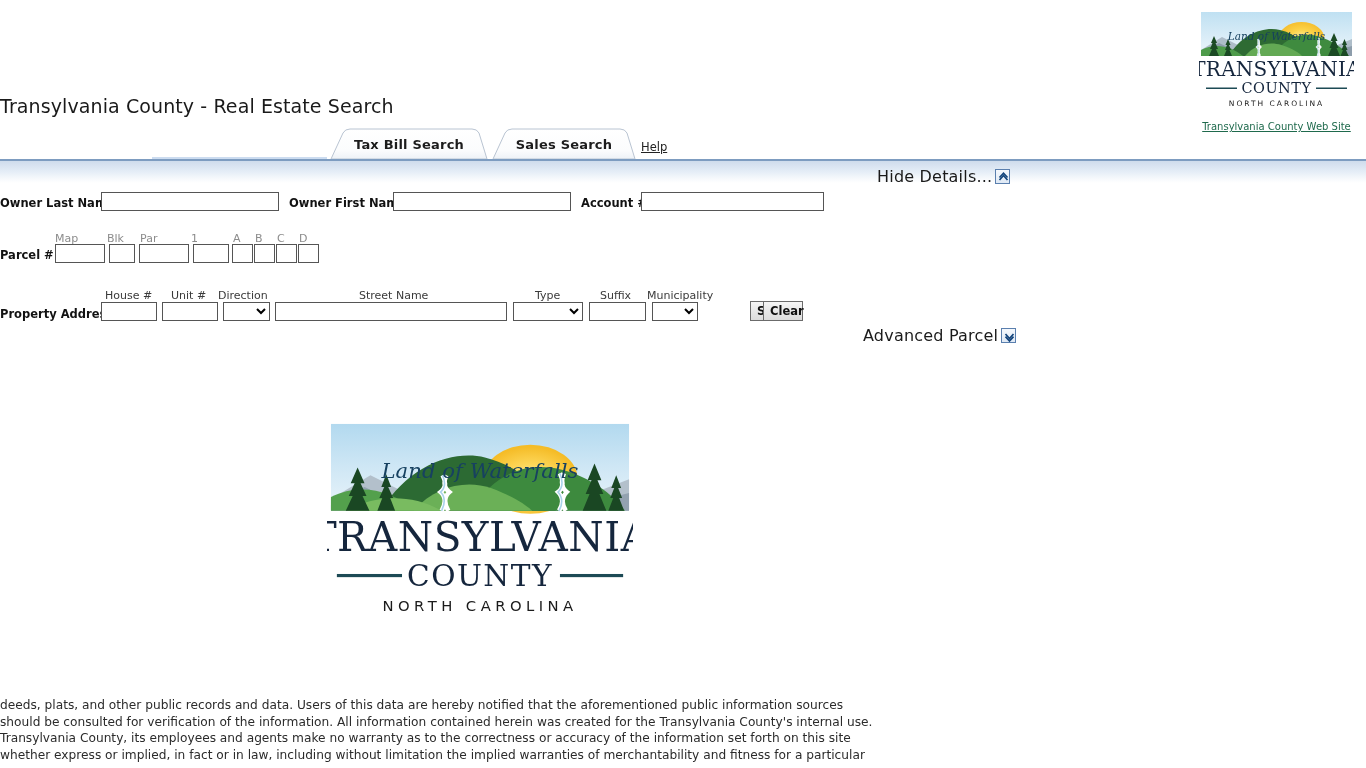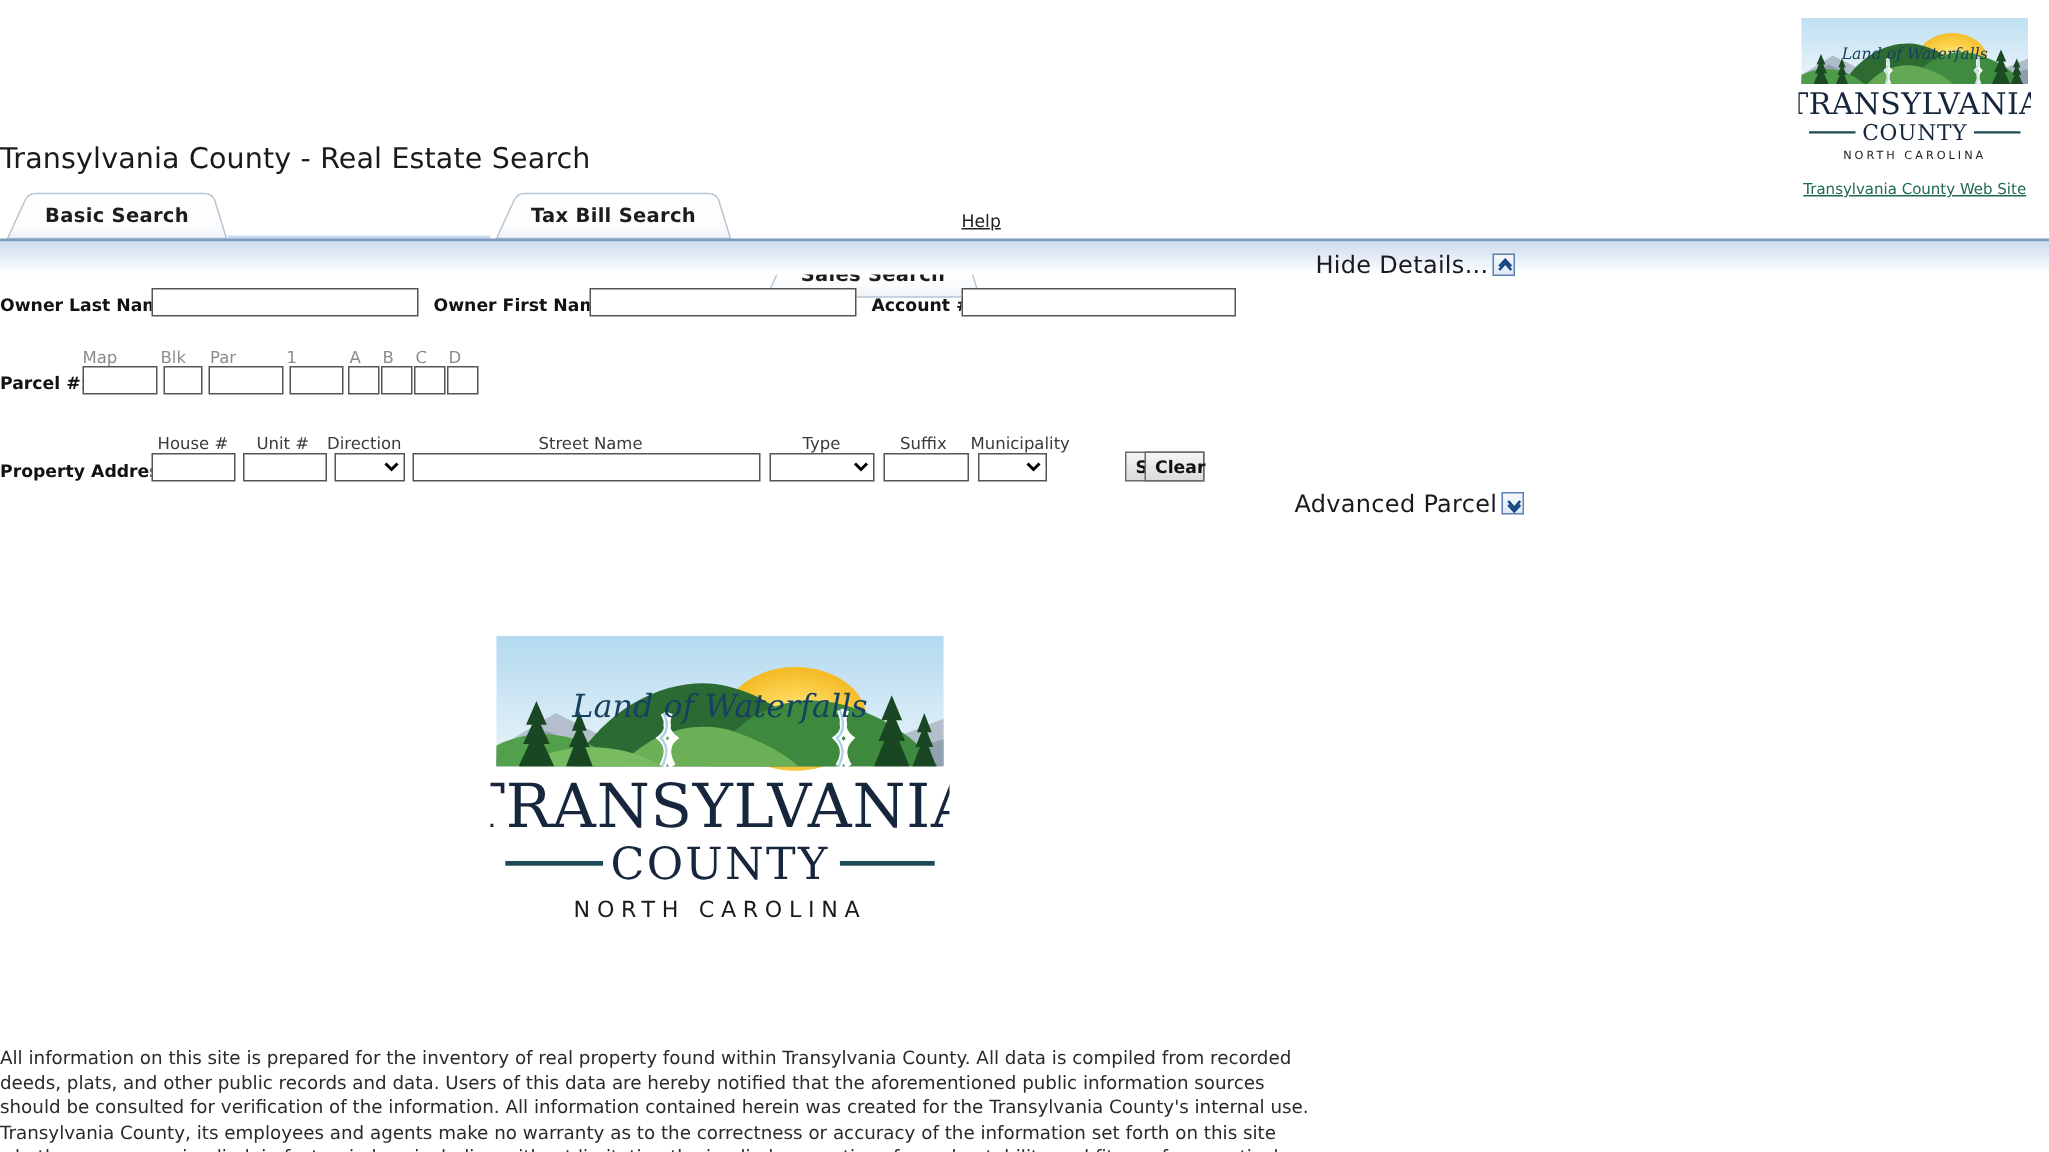--- a/index.html
+++ b/index.html
@@ -231,50 +231,37 @@
     <text x="155" y="166" font-family="'DejaVu Serif',serif" font-size="29" fill="#15263d" text-anchor="middle" letter-spacing="1">COUNTY</text>
     <rect x="14" y="155" width="62" height="3" fill="#1d4a55"></rect>
     <rect x="234" y="155" width="62" height="3" fill="#1d4a55"></rect>
     <text x="155" y="192" font-family="'DejaVu Sans',sans-serif" font-size="15" fill="#1b1b1b" text-anchor="middle" letter-spacing="4">NORTH CAROLINA</text>
   </svg>
   <a id="corner-site-link" href="#">Transylvania County Web Site</a>
 </div>
 
 <div id="tabbar">
 
-  <div class="tab" style="left:4px; width:148px;">
-    <svg width="148" height="32" viewBox="0 0 148 32">
-      <defs>
-          <linearGradient id="gi1" x1="0" y1="0" x2="0" y2="1">
-        <stop offset="0%" stop-color="#ffffff"></stop>
-            <stop offset="72%" stop-color="#fbfcfd"></stop>
-            <stop offset="100%" stop-color="#eef2f7"></stop>
-      </linearGradient>
-        </defs>
-      <path d="M1 31 L13 5 Q15 1 20 1 L132 1 Q137 1 139 5 L147 31 Z" fill="url(#gi1)" stroke="#b9c4d2" stroke-width="1"></path>
-    </svg>
-    <div class="tab-label">Basic Search</div>
-  </div>
 
 
   <div class="tab" style="left:330px; width:158px;">
     <svg width="158" height="32" viewBox="0 0 158 32">
       <defs>
           <linearGradient id="gi2" x1="0" y1="0" x2="0" y2="1">
         <stop offset="0%" stop-color="#ffffff"></stop>
             <stop offset="72%" stop-color="#fbfcfd"></stop>
             <stop offset="100%" stop-color="#eef2f7"></stop>
       </linearGradient>
         </defs>
       <path d="M1 31 L13 5 Q15 1 20 1 L142 1 Q147 1 149 5 L157 31 Z" fill="url(#gi2)" stroke="#b9c4d2" stroke-width="1"></path>
     </svg>
     <div class="tab-label">Tax Bill Search</div>
   </div>
 
-  <div class="tab" style="left:510px; width:144px;margin-top:39px;">
+  <div class="tab" style="left:492px; width:144px;">
     <svg width="144" height="32" viewBox="0 0 144 32">
       <defs>
           <linearGradient id="gi3" x1="0" y1="0" x2="0" y2="1">
         <stop offset="0%" stop-color="#ffffff"></stop>
             <stop offset="72%" stop-color="#fbfcfd"></stop>
             <stop offset="100%" stop-color="#eef2f7"></stop>
       </linearGradient>
         </defs>
       <path d="M1 31 L13 5 Q15 1 20 1 L128 1 Q133 1 135 5 L143 31 Z" fill="url(#gi3)" stroke="#b9c4d2" stroke-width="1"></path>
     </svg>
@@ -409,18 +396,17 @@
 
   <text x="155" y="59" font-family="'DejaVu Serif',serif" font-style="italic" font-size="21.5" fill="#174160" text-anchor="middle">Land of Waterfalls</text>
   <text x="155" y="133" font-family="'DejaVu Serif',serif" font-size="41" fill="#15263d" text-anchor="middle" letter-spacing="0.5">TRANSYLVANIA</text>
   <text x="155" y="168" font-family="'DejaVu Serif',serif" font-size="30" fill="#15263d" text-anchor="middle" letter-spacing="1.5">COUNTY</text>
   <rect x="10" y="156" width="66" height="3.2" fill="#1d4a55"></rect>
   <rect x="236" y="156" width="64" height="3.2" fill="#1d4a55"></rect>
   <text x="155" y="194" font-family="'DejaVu Sans',sans-serif" font-size="15" fill="#1b1b1b" text-anchor="middle" letter-spacing="4.5">NORTH CAROLINA</text>
 </svg>
 
 <div id="footer">
-  <div>All information on this site is prepared for the inventory of real property found within Transylvania County. All data is compiled from recorded</div>
   <div>deeds, plats, and other public records and data. Users of this data are hereby notified that the aforementioned public information sources</div>
   <div>should be consulted for verification of the information. All information contained herein was created for the Transylvania County's internal use.</div>
   <div>Transylvania County, its employees and agents make no warranty as to the correctness or accuracy of the information set forth on this site</div>
   <div>whether express or implied, in fact or in law, including without limitation the implied warranties of merchantability and fitness for a particular</div>
 </div>
 
 </body></html>

